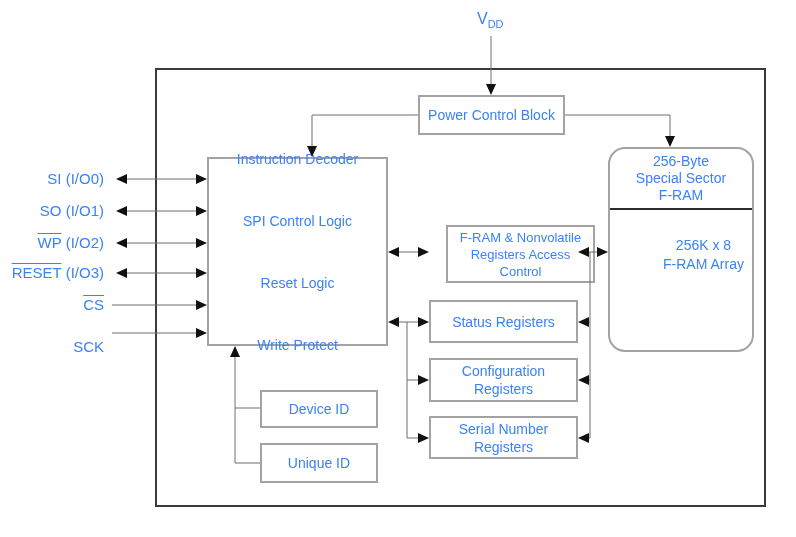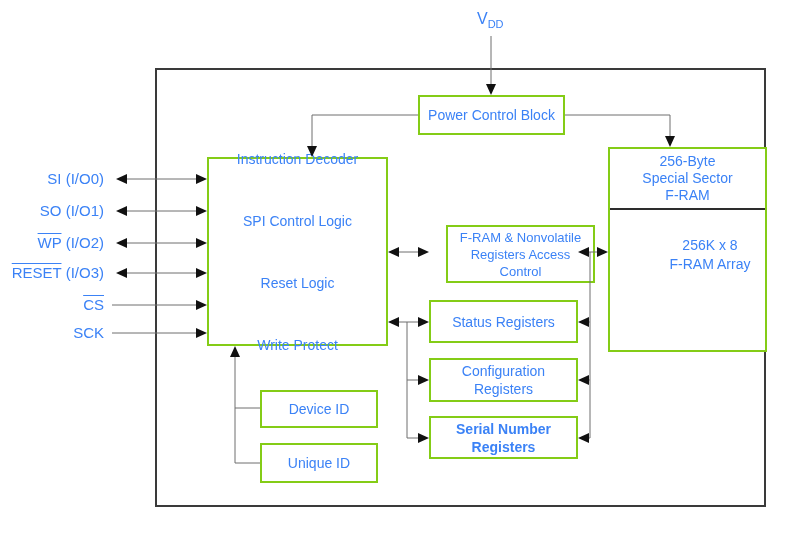--- a/index.html
+++ b/index.html
@@ -3,21 +3,21 @@
 <meta charset="utf-8">
 <style>
   html,body { margin:0; padding:0; background:#ffffff; }
   #canvas {
     position:relative; width:796px; height:537px; background:#ffffff;
     font-family:"Liberation Sans", sans-serif; color:#3b82f6;
     overflow:hidden;
   }
   .box {
     position:absolute; box-sizing:border-box; background:#ffffff;
-    border:2px solid #84cc16;
+    border:2px solid #a3a3a3;
     display:flex; flex-direction:column; align-items:center; justify-content:center;
     text-align:center; font-size:14px; line-height:18px; z-index:2;
   }
   .outer {
     position:absolute; box-sizing:border-box; border:2px solid #3a3a3a;
     background:transparent; z-index:1;
   }
   .pin {
     position:absolute; left:0; width:104px; height:20px; text-align:right;
     font-size:15px; line-height:20px; z-index:2; white-space:pre;
@@ -49,21 +49,21 @@
 
   <div class="outer" style="left:155px; top:68px; width:611px; height:439px;"></div>
 
   <div class="vdd"><span>V</span><sub>DD</sub></div>
 
   <div class="pin" style="top:169px;"><span class="ovl"></span><span>SI (I/O0)</span></div>
   <div class="pin" style="top:201px;"><span class="ovl"></span><span>SO (I/O1)</span></div>
   <div class="pin" style="top:233px;"><span class="ovl">WP</span><span> (I/O2)</span></div>
   <div class="pin" style="top:263px;"><span class="ovl">RESET</span><span> (I/O3)</span></div>
   <div class="pin" style="top:295px;"><span class="ovl">CS</span><span></span></div>
-  <div class="pin" style="top:323px;"><span class="ovl"></span><span>SCK</span></div>
+  <div class="pin" style="top:337px;"><span class="ovl"></span><span>SCK</span></div>
 
   <div class="box" style="left:418px; top:95px; width:147px; height:40px;">
     <span>Power Control Block</span>
   </div>
 
   <div class="box" style="left:207px; top:157px; width:181px; height:189px;gap:44px;">
     <span>Instruction Decoder</span>
     <span>SPI Control Logic</span>
     <span>Reset Logic</span>
     <span>Write Protect</span>
@@ -77,34 +77,34 @@
 
   <div class="box" style="left:429px; top:300px; width:149px; height:43px;">
     <span>Status Registers</span>
   </div>
 
   <div class="box" style="left:429px; top:358px; width:149px; height:44px;justify-content:center;">
     <span>Configuration</span>
     <span>Registers</span>
   </div>
 
-  <div class="box" style="left:429px; top:416px; width:149px; height:43px;font-weight:bold;">
+  <div class="box" style="left:429px; top:416px; width:149px; height:43px;">
     <span>Serial Number</span>
     <span>Registers</span>
   </div>
 
   <div class="box" style="left:260px; top:390px; width:118px; height:38px;">
     <span>Device ID</span>
   </div>
 
   <div class="box" style="left:260px; top:443px; width:118px; height:40px;">
     <span>Unique ID</span>
   </div>
 
-  <div class="box fram" style="left:608px; top:147px; width:159px; height:205px;">
+  <div class="box fram" style="left:608px; top:147px; width:146px; height:205px;border-radius:17px;">
     <div class="fram-top">
       <span>256-Byte</span>
       <span>Special Sector</span>
       <span>F-RAM</span>
     </div>
     <div class="fram-bottom">
       <span>256K x 8</span>
       <span>F-RAM Array</span>
     </div>
   </div>

